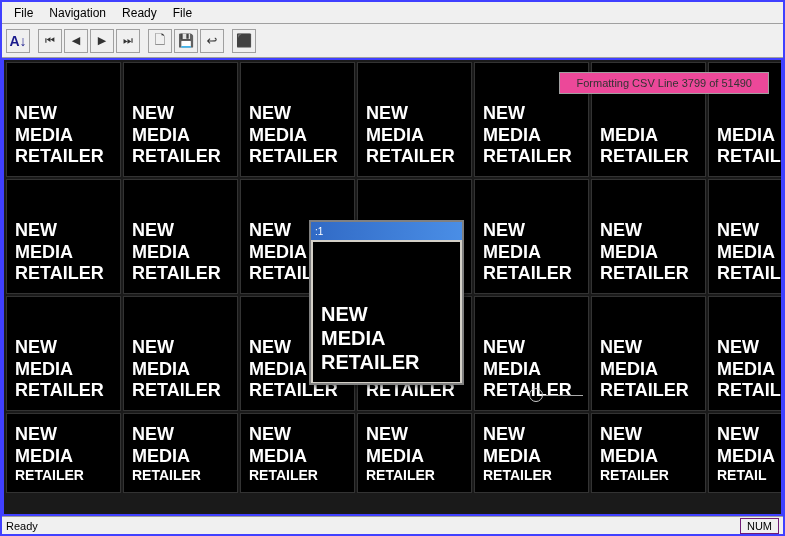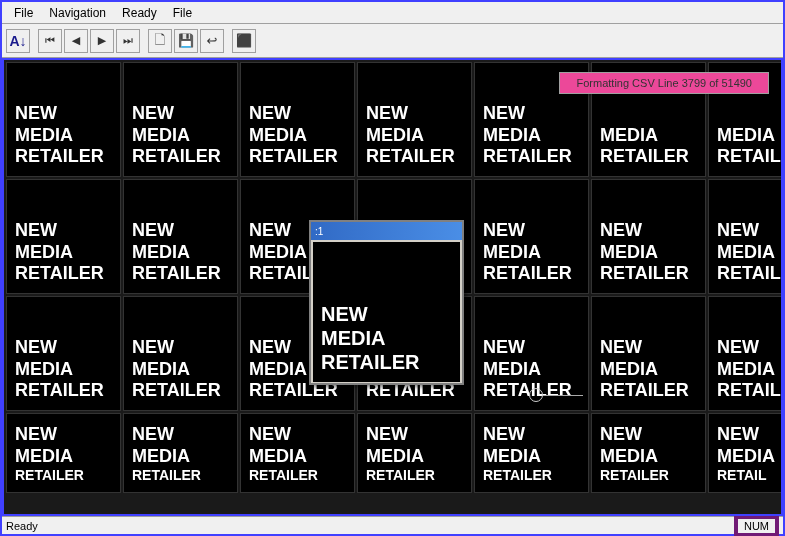--- a/index.html
+++ b/index.html
@@ -180,21 +180,21 @@
       border-top: 1px solid #a0a0a0;
       display: flex;
       align-items: center;
       padding: 0 4px;
       font-size: 11px;
     }
     .status-text {
       flex: 1;
     }
     .status-num {
-      border: 4px solid #701a75;
+      border: 1px solid #701a75;
       padding: 1px 6px;
       font-size: 11px;
       background: #f0f0f0;
     }
   </style>
 </head>
 <body>
 
 <div class="window">
 

